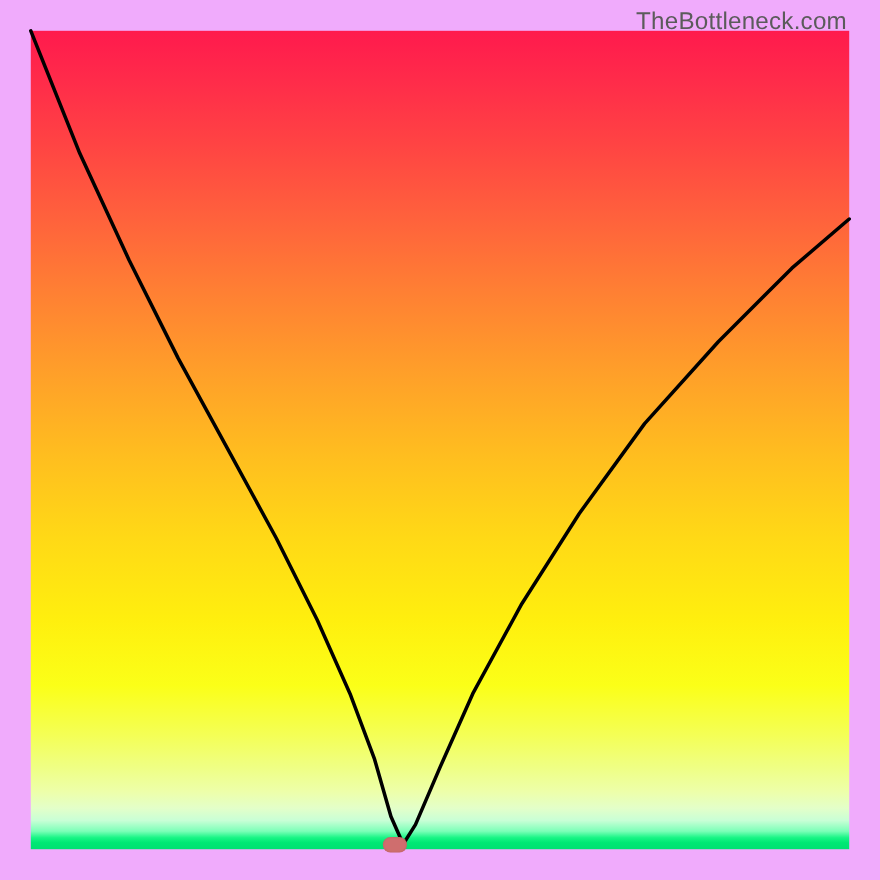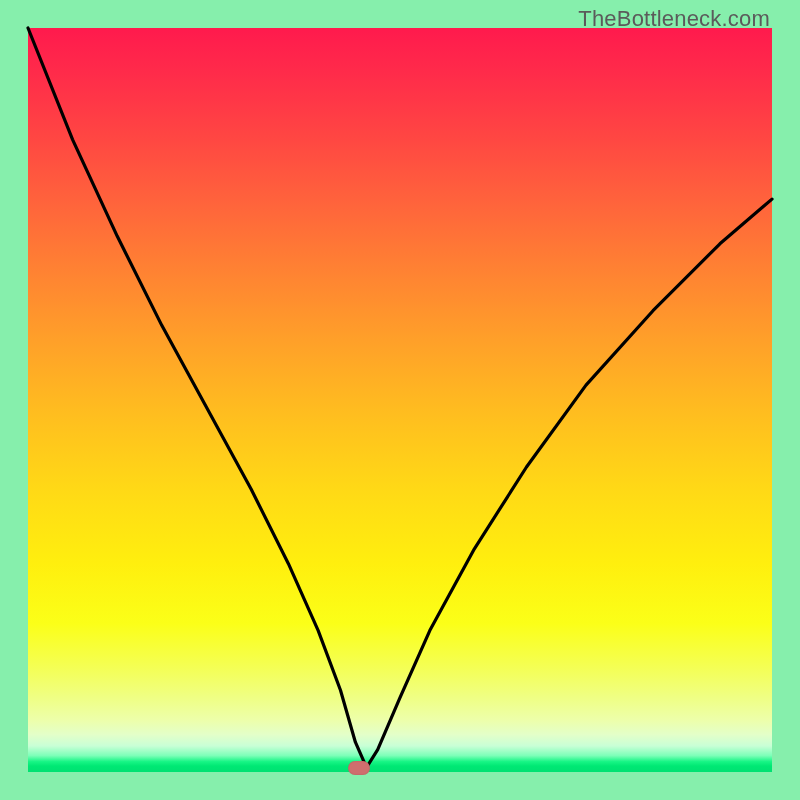--- a/index.html
+++ b/index.html
@@ -1,20 +1,20 @@
 <!DOCTYPE html>
 <html><head>
 <meta charset="utf-8">
 <style>
   * { margin: 0; padding: 0; box-sizing: border-box; }
   html, body { width: 800px; height: 800px; overflow: hidden; background: #000; }
   .frame {
     width: 800px;
     height: 800px;
-    background: #86efac;
+    background: #f0abfc;
     position: relative;
   }
   .plot {
     position: absolute;
     left: 28px;
     top: 28px;
     width: 744px;
     height: 744px;
     background: linear-gradient(to bottom,
       #ff1a4d 0%,

